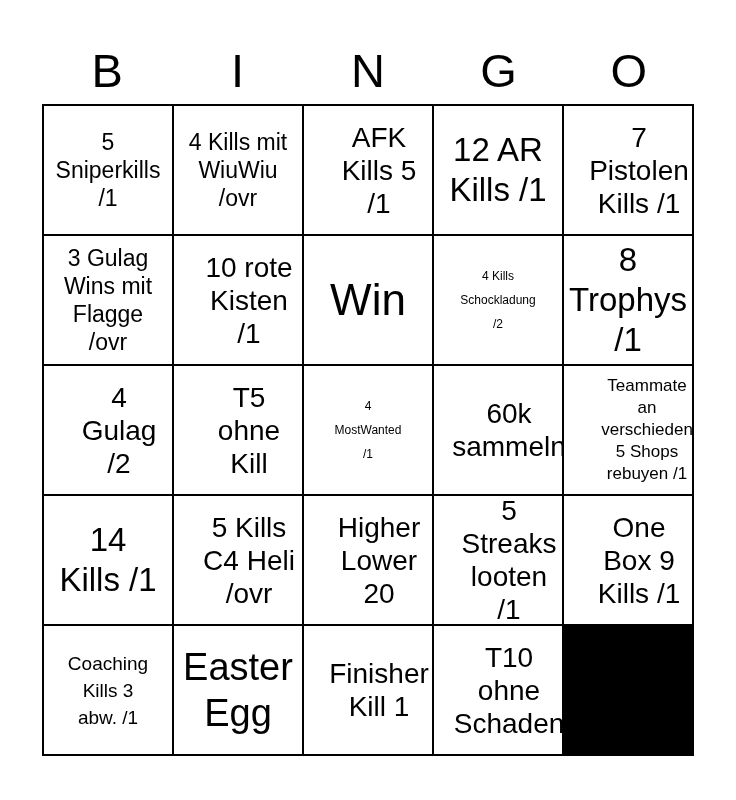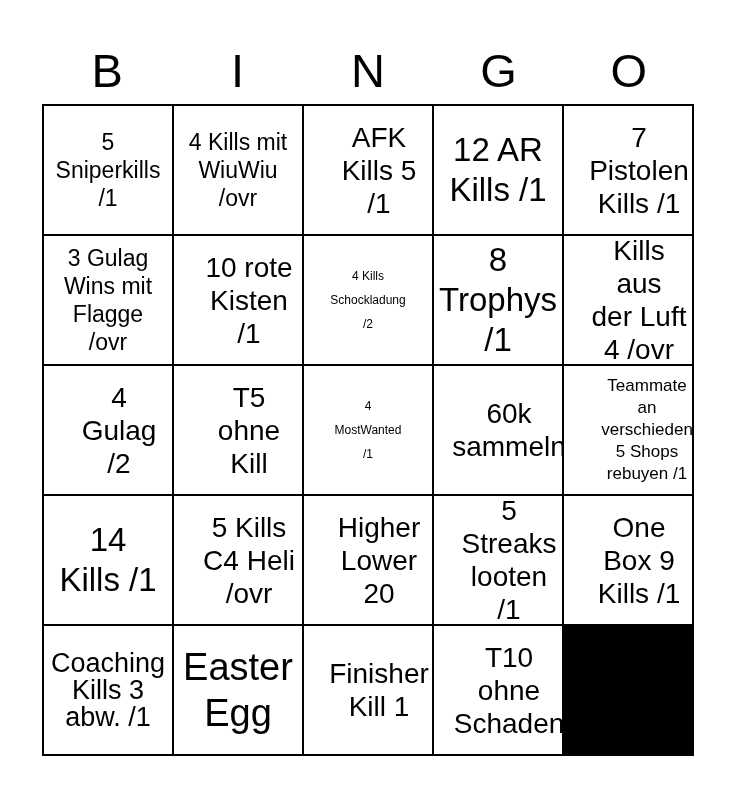--- a/index.html
+++ b/index.html
@@ -52,21 +52,21 @@
     display: flex;
     align-items: center;
     justify-content: center;
     text-align: center;
     white-space: pre-line;
     overflow: hidden;
     padding: 2px;
   }
   .cell.xs  { font-size: 17px; line-height: 22px; padding-left: 40px; }
   .cell.sm  { font-size: 12px; line-height: 24px; }
-  .cell.smd { font-size: 27px; line-height: 27px; }
+  .cell.smd { font-size: 19px; line-height: 27px; }
   .cell.md  { font-size: 23px; line-height: 28px; }
   .cell.lg  { font-size: 28px; line-height: 33px; padding-left: 24px; }
   .cell.xl  { font-size: 33px; line-height: 40px; }
   .cell.xl2 { font-size: 38px; line-height: 46px; }
   .cell.xxl { font-size: 44px; line-height: 50px; }
 </style>
 </head>
 <body>
 
 <div class="bingo-title">
@@ -93,30 +93,28 @@
 Pistolen
 Kills /1</div>
 
   <div class="cell md">3 Gulag
 Wins mit
 Flagge
 /ovr</div>
   <div class="cell lg">10 rote
 Kisten
 /1</div>
+  <div class="cell xxl">Win</div>
   <div class="cell sm">4 Kills
 Schockladung
 /2</div>
   <div class="cell xl">8
 Trophys
 /1</div>
 
-  <div class="cell lg">Kills aus
-der Luft
-4 /ovr</div>
   <div class="cell lg">4
 Gulag
 /2</div>
   <div class="cell lg">T5
 ohne
 Kill</div>
   <div class="cell sm">4
 MostWanted
 /1</div>
   <div class="cell lg">60k

